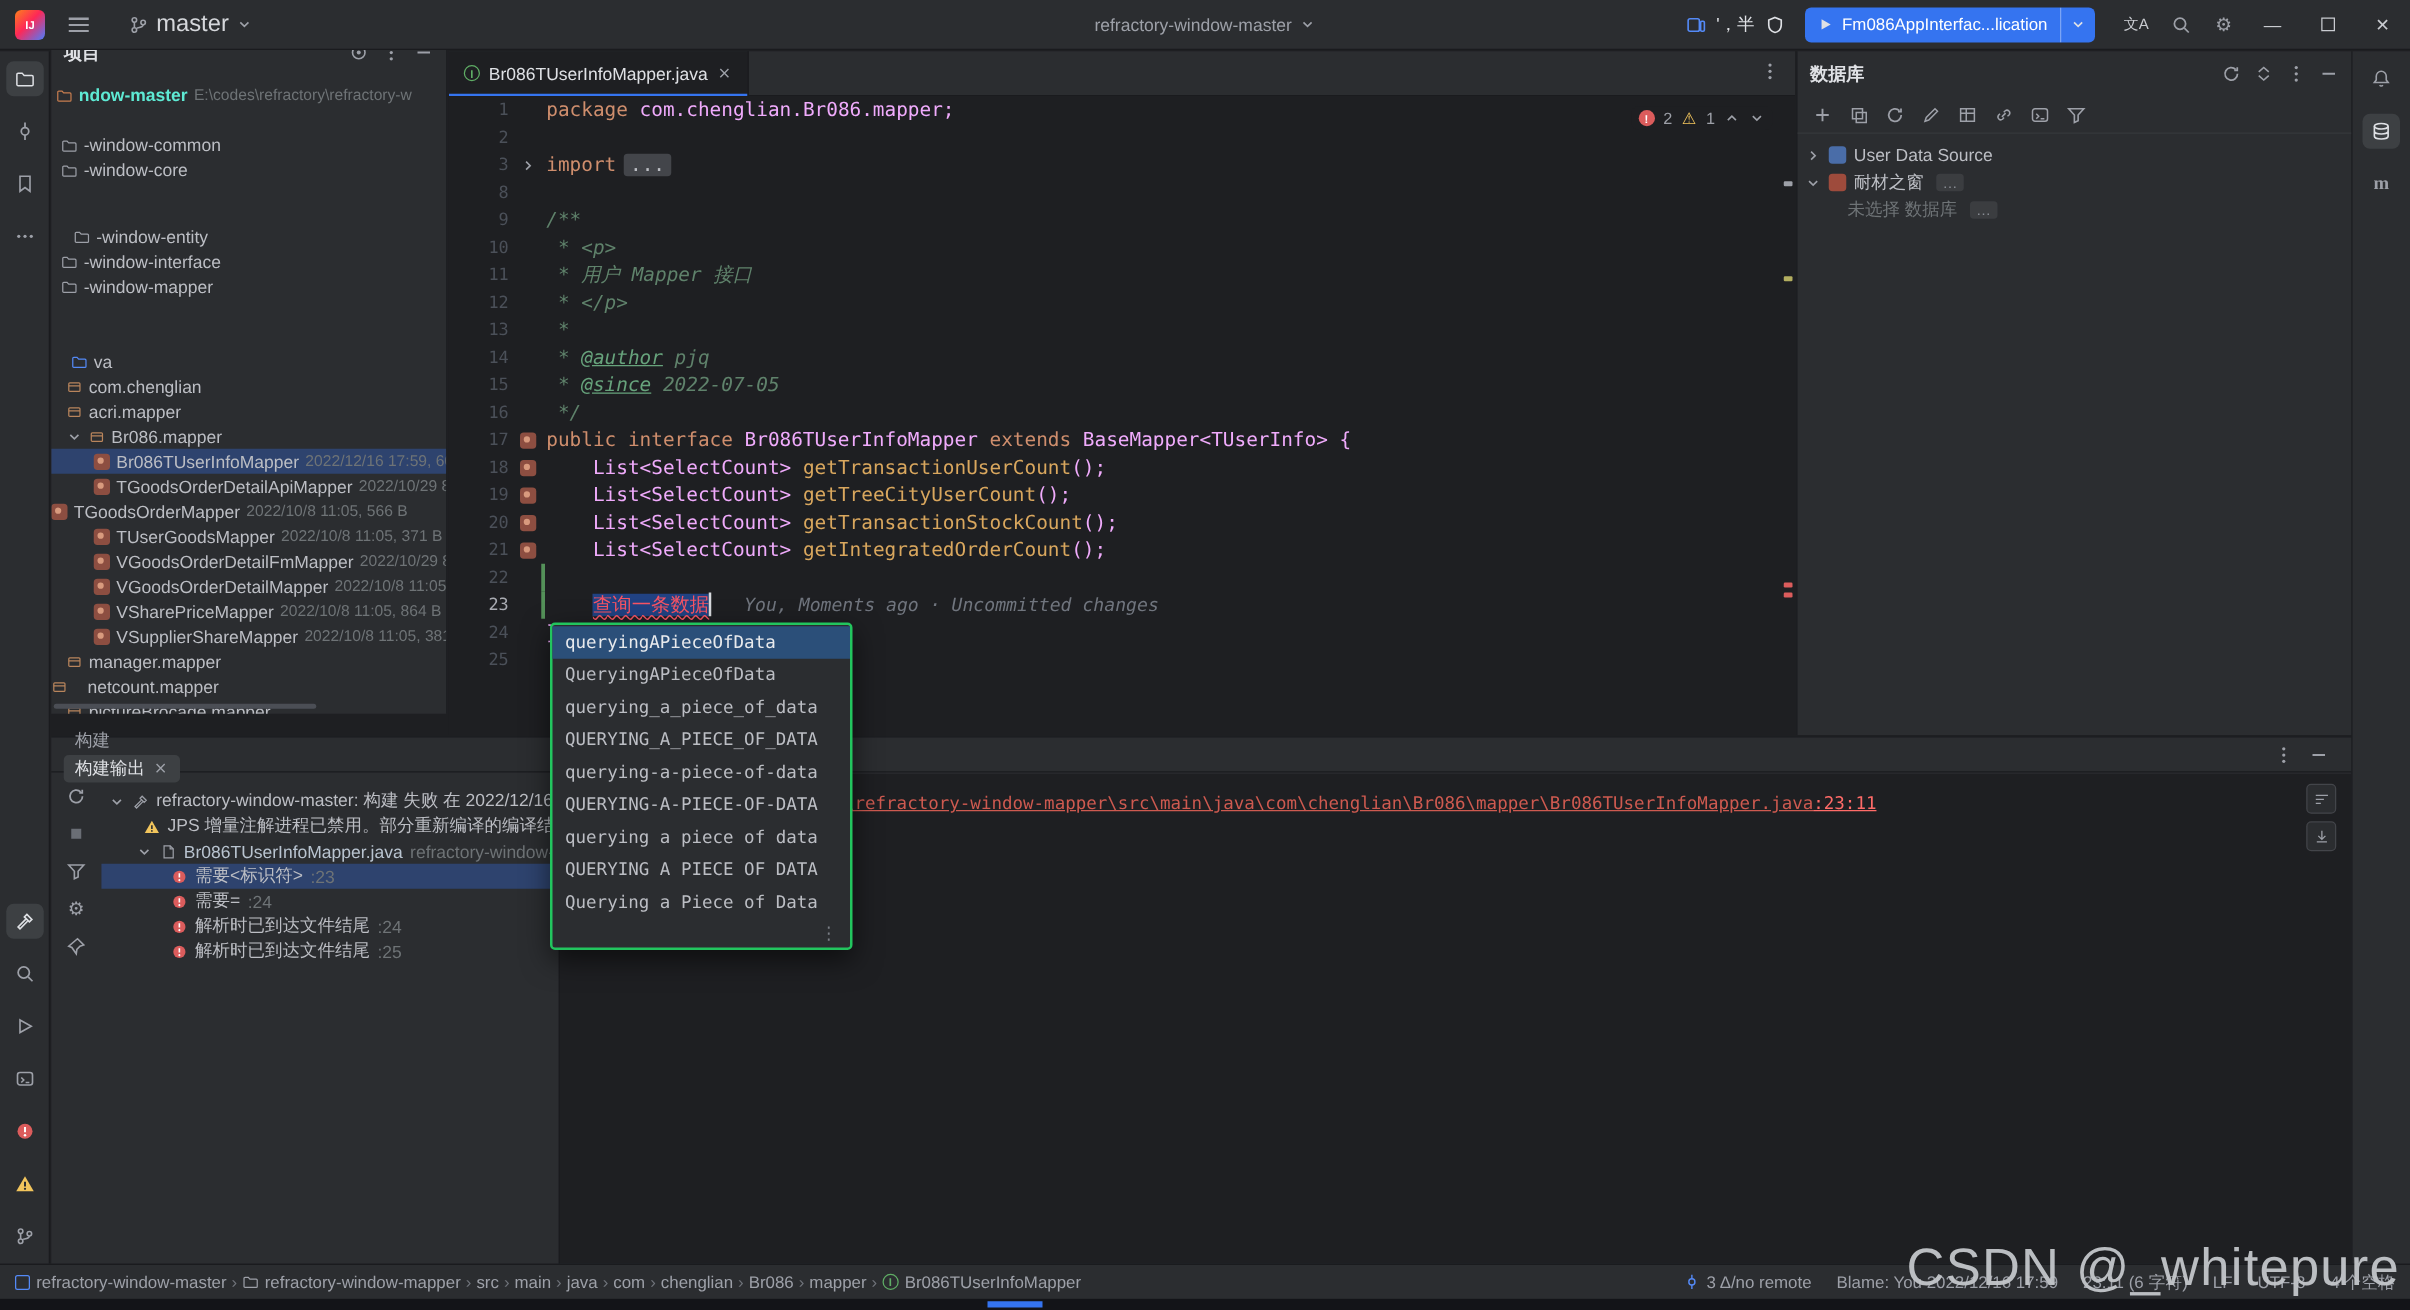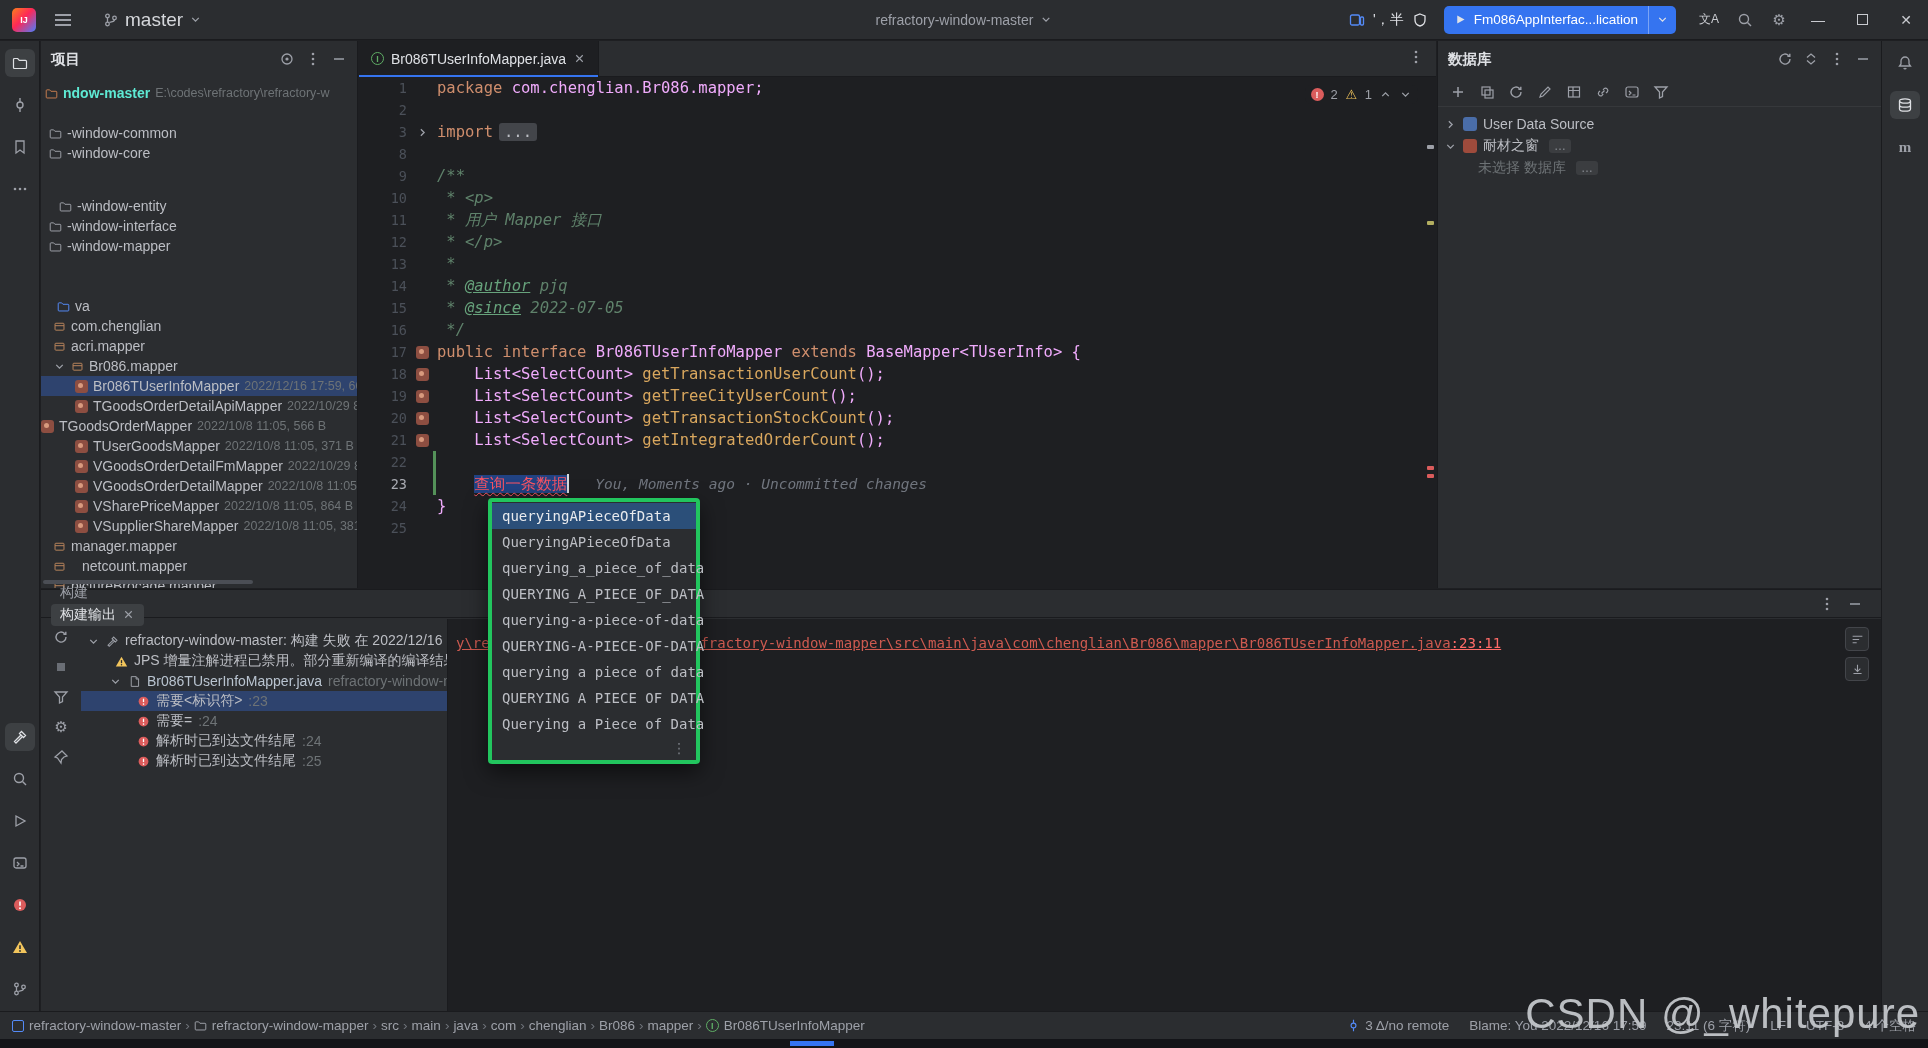--- a/index.html
+++ b/index.html
@@ -34,21 +34,21 @@
   
   #stripeL { position:absolute; left:0; top:41px; width:40px; height:970px; background:#2b2d30; border-right:1px solid #1a1b1e; display:flex; flex-direction:column; align-items:center; padding:8px 0; gap:14px; }
   #stripeR { position:absolute; right:0; top:41px; width:47px; height:970px; background:#2b2d30; border-left:1px solid #1a1b1e; display:flex; flex-direction:column; align-items:center; padding:8px 0; gap:14px; }
   .stripe-item { width:30px; height:28px; border-radius:6px; display:flex; align-items:center; justify-content:center; }
   .stripe-item.sel { background:#3d4043; }
   .stripe-item.sel .icon { color:#dfe1e5; }
   .stripe-spacer { flex:1; }
   .m-glyph { color:#9da0a8; font-size:15px; font-weight:bold; font-family:"Liberation Serif", serif; }
 
   
-  #projectPanel { position:absolute; left:41px; top:41px; width:317px; height:547px; background:#2b2d30; border-right:1px solid #1a1b1e; overflow:hidden; }
+  #projectPanel { position:absolute; left:41px; top:24px; width:317px; height:547px; background:#2b2d30; border-right:1px solid #1a1b1e; overflow:hidden; }
   .panel-head { height:36px; display:flex; align-items:center; padding:0 10px; color:#dfe1e5; font-size:14.5px; font-weight:600; }
   .panel-head .ph-actions { margin-left:auto; display:flex; gap:10px; }
   .prow { height:20px; display:flex; align-items:center; gap:5px; font-size:14px; color:#bcbec4; white-space:nowrap; overflow:hidden; }
   .prow .lbl.b { font-weight:600; color:#5eead4; }
   .prow .meta { color:#6e7376; font-size:12.5px; }
   .prow.sel { background:#2e436e; }
   .mi { width:13px; height:13px; border-radius:3px; background:#8d4e41; position:relative; flex:none; }
   .mi::after { content:""; position:absolute; left:3px; top:3px; width:5px; height:5px; border-radius:50%; background:#d89a7e; }
   .hscroll { position:absolute; left:0; bottom:4px; width:210px; height:4px; margin-left:2px; border-radius:2px; background:#4b4e55; }
 
@@ -71,21 +71,21 @@
   .seg-tag { color:#67a37c; font-style:italic; text-decoration:underline; }
   .seg-fold { background:#43454a; color:#bcbec4; border-radius:3px; padding:0 5px; margin-left:6px; }
   .seg-errsel { color:#f75464; background:#214283; text-decoration:underline wavy #f75464 1px; text-underline-offset:3px; }
   .seg-hint { color:#70757e; font-style:italic; margin-left:26px; font-size:14.5px; }
   .caret { display:inline-block; width:2px; height:19px; background:#d7d9dd; vertical-align:text-bottom; }
   #inspectWidget { position:absolute; right:18px; top:44px; display:flex; align-items:center; gap:7px; background:#1e1f22; color:#9da0a8; font-size:13px; padding:2px 6px; border-radius:6px; }
   .err-dot { width:13px; height:13px; border-radius:50%; background:#db5c5c; display:inline-flex; align-items:center; justify-content:center; color:#fff; font-size:9px; font-weight:bold; }
   .stripe-mark { position:absolute; width:7px; height:4px; right:2px; border-radius:1px; }
 
   
-  #popup { position:absolute; left:488px; top:498px; width:212px; background:#2b2d30; border:4px solid #22c55e; border-radius:4px; box-shadow:0 8px 22px rgba(0,0,0,.55); z-index:60; padding:1px 0; }
+  #popup { position:absolute; left:440px; top:498px; width:242px; background:#2b2d30; border:2px solid #22c55e; border-radius:4px; box-shadow:0 8px 22px rgba(0,0,0,.55); z-index:60; padding:1px 0; }
   .pitem { height:26px; display:flex; align-items:center; padding:0 10px; font-family:"DejaVu Sans Mono", monospace; font-size:14px; color:#bcbec4; white-space:pre; }
   .pitem.sel { background:#2b4f79; color:#e8eaed; }
   .pmore { height:22px; display:flex; align-items:center; justify-content:flex-end; padding:0 10px; color:#7a7e85; }
 
   
   #bottomPanel { position:absolute; left:41px; top:589px; width:1840px; height:422px; background:#2b2d30; border-top:1px solid #1a1b1e; }
   #btabs { height:28px; display:flex; align-items:center; padding:0 10px; gap:4px; border-bottom:1px solid #1a1b1e; font-size:14px; color:#9da0a8; }
   .btab { height:22px; display:flex; align-items:center; gap:6px; padding:0 9px; border-radius:4px; }
   .btab.active { background:#3d4043; color:#dfe1e5; }
   #btabs .bt-actions { margin-left:auto; display:flex; gap:12px; padding-right:8px; }
@@ -484,21 +484,21 @@
       </div>
       <div class="prow" style="padding-left: 12px;">
         <span class="icon small">
           <svg viewBox="0 0 16 16">
             <rect x="2.5" y="4" width="11" height="8.5" rx="1" fill="none" stroke="#b9855c" stroke-width="1.2"></rect>
             <path d="M2.5 7h11" stroke="#b9855c" stroke-width="1.2"></path>
           </svg>
         </span>
         <span class="lbl">manager.mapper</span>
       </div>
-      <div class="prow" style="padding-left: 12px; gap: 16px;">
+      <div class="prow" style="padding-left: 0; gap: 16px;">
         <span class="icon small">
           <svg viewBox="0 0 16 16">
             <rect x="2.5" y="4" width="11" height="8.5" rx="1" fill="none" stroke="#b9855c" stroke-width="1.2"></rect>
             <path d="M2.5 7h11" stroke="#b9855c" stroke-width="1.2"></path>
           </svg>
         </span>
         <span class="lbl">netcount.mapper</span>
       </div>
       <div class="prow" style="padding-left: 12px;">
         <span class="icon small">

